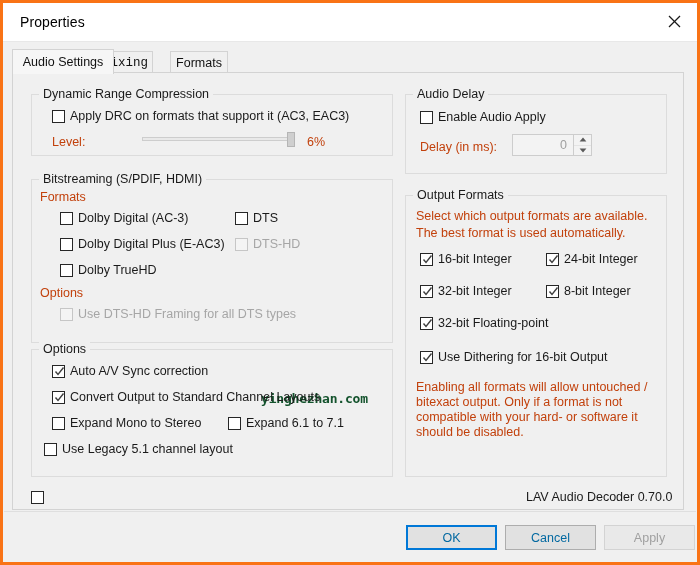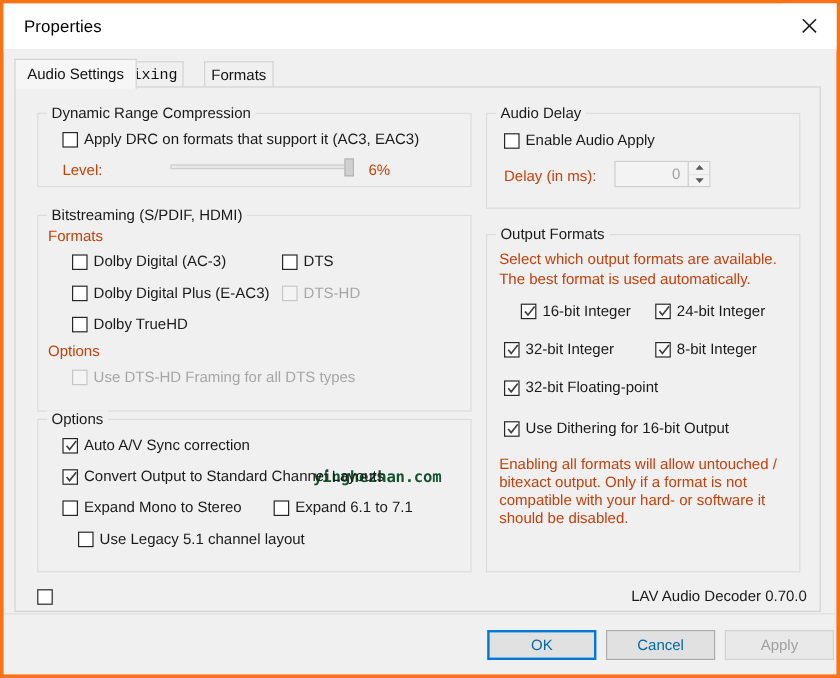--- a/index.html
+++ b/index.html
@@ -289,21 +289,21 @@
       <div class="cb" style="left:20px;top:66px;">
         <span class="box"></span>
         <span class="lbl">Expand Mono to Stereo</span>
       </div>
 
       <div class="cb" style="left:196px;top:66px;">
         <span class="box"></span>
         <span class="lbl">Expand 6.1 to 7.1</span>
       </div>
 
-      <div class="cb" style="left:33px;top:92px;">
+      <div class="cb" style="left:12px;top:92px;">
         <span class="box"></span>
         <span class="lbl">Use Legacy 5.1 channel layout</span>
       </div>
     </div>
 
     <div class="cb" style="left:18px;top:417px;">
       <span class="box"></span>
     </div>
 
     <div class="group" style="left:392px;top:21px;width:262px;height:80px;">
@@ -332,21 +332,21 @@
         </div>
       </div>
     </div>
 
     <div class="group" style="left:392px;top:122px;width:262px;height:282px;">
       <span class="glabel">Output Formats</span>
 
       <span class="txt" style="left:10px;top:13px;">Select which output formats are available.</span>
       <span class="txt" style="left:10px;top:30px;">The best format is used automatically.</span>
 
-      <div class="cb" style="left:28px;top:56px;">
+      <div class="cb" style="left:14px;top:56px;">
         <span class="box">
           <svg class="tick" viewBox="0 0 11 11" aria-hidden="true">
               <polyline points="1.5,5.5 4,8.5 9.5,1.5" fill="none" stroke="#3f3f3f" stroke-width="1.4"></polyline>
             </svg>
         </span>
         <span class="lbl">16-bit Integer</span>
       </div>
 
       <div class="cb" style="left:140px;top:56px;align-items:center;">
         <span class="box">

